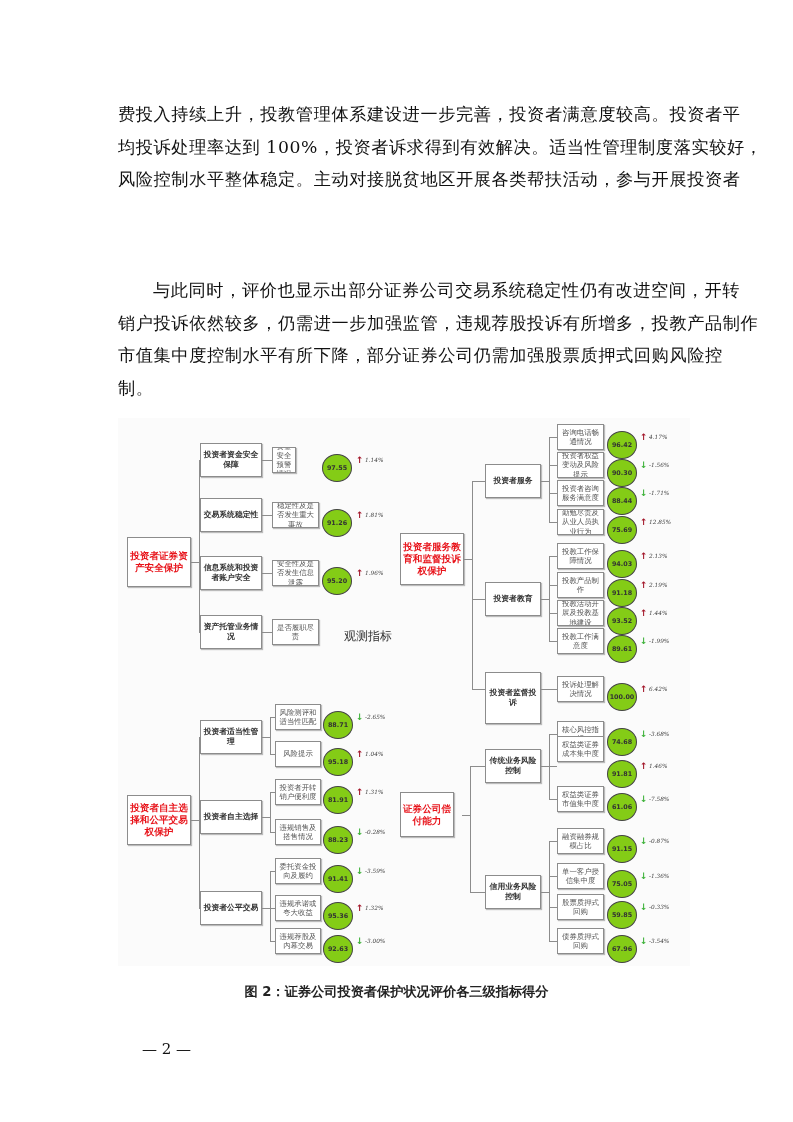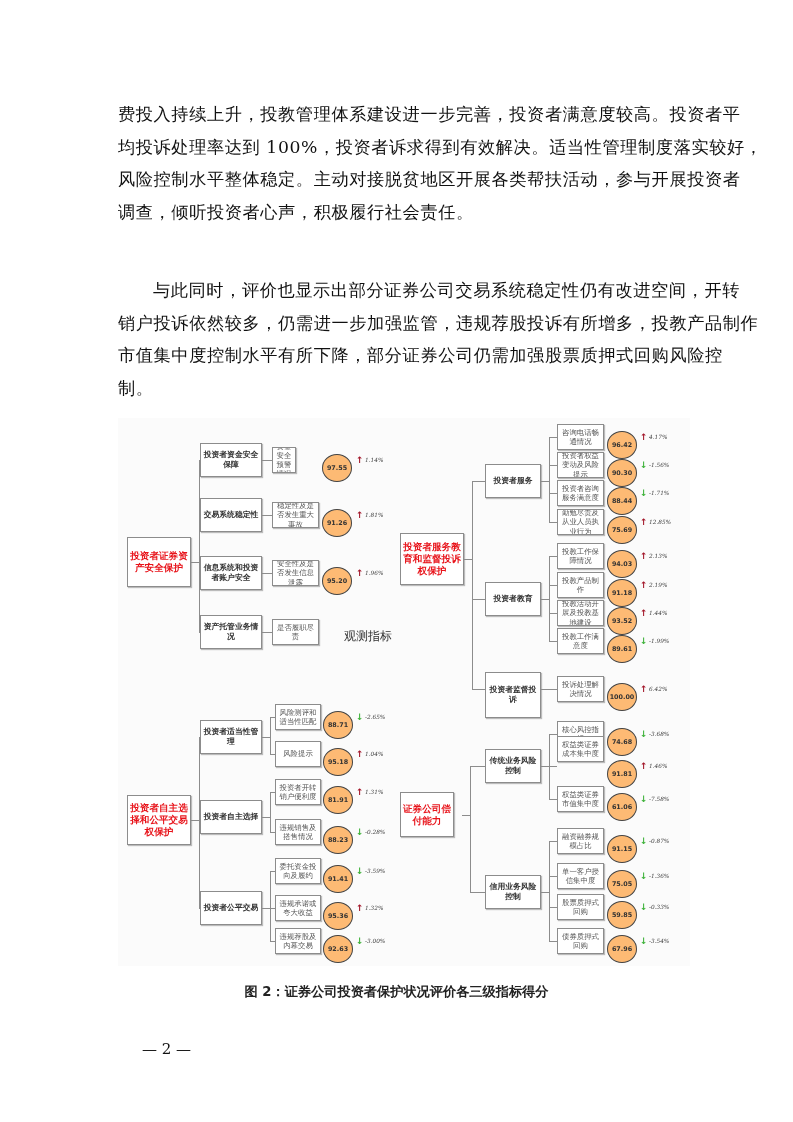--- a/index.html
+++ b/index.html
@@ -11,40 +11,39 @@
   .indent { padding-left:35px; }
   #diagram { position:absolute; left:118px; top:418px; width:572px; height:548px; background:#fbfbfb; }
   .box { position:absolute; background:#fff; border:1px solid #8c8c8c; box-shadow:1px 1px 1px #bbb;
          display:flex; align-items:center; justify-content:center; text-align:center;
          font-family:"DejaVu Sans","Liberation Sans",sans-serif; overflow:hidden; box-sizing:border-box; }
   .root { font-size:9.6px; font-weight:bold; color:#e8141b; line-height:12px; padding:2px; }
   .l2 { font-size:7.8px; font-weight:bold; color:#333; line-height:10px; padding:1px; }
   .l3 { font-size:7.4px; color:#555; line-height:9.2px; padding:0 1px; }
   .pill { position:absolute; height:28px; border:1px solid #444; border-radius:50%;
           font-family:"DejaVu Sans","Liberation Sans",sans-serif; font-size:6.4px; font-weight:bold;
-          color:#333; display:flex; align-items:center; justify-content:center; background:#fdba74; box-sizing:border-box; }
+          color:#333; display:flex; align-items:center; justify-content:center; background:#84cc16; box-sizing:border-box; }
   .arrow { position:absolute; font-family:"DejaVu Sans",sans-serif; font-size:9px; font-weight:bold; line-height:10px; }
   .arrow.up { color:#a3172a; }
   .arrow.down { color:#3fb23a; }
   .pct { position:absolute; font-family:"DejaVu Serif","Liberation Serif",serif; font-style:italic;
          font-size:5.8px; color:#444; line-height:8px; white-space:nowrap; }
   .obs { position:absolute; font-family:"DejaVu Sans",sans-serif; font-size:12px; font-weight:normal; color:#333; }
   .ln { position:absolute; background:#8c8c8c; }
   #caption { position:absolute; left:0; width:793px; top:983px; text-align:center;
              font-family:"DejaVu Sans","Liberation Sans",sans-serif; font-weight:bold; font-size:13.2px; color:#222; }
   #pagenum { position:absolute; left:142px; top:1040px; font-size:15px; font-family:"DejaVu Serif",serif; }
 </style>
 </head>
 <body>
 
 <div id="para1" class="para" style="top:98px;">
     <span class="line">费投入持续上升，投教管理体系建设进一步完善，投资者满意度较高。投资者平</span>
     <span class="line">均投诉处理率达到 100%，投资者诉求得到有效解决。适当性管理制度落实较好，</span>
     <span class="line">风险控制水平整体稳定。主动对接脱贫地区开展各类帮扶活动，参与开展投资者</span>
-    <span class="line">调查，倾听投资者心声，积极履行社会责任。</span>
   </div>
 <div id="para2" class="para" style="top:274px;">
     <span class="line indent">与此同时，评价也显示出部分证券公司交易系统稳定性仍有改进空间，开转</span>
     <span class="line">销户投诉依然较多，仍需进一步加强监管，违规荐股投诉有所增多，投教产品制作</span>
     <span class="line">市值集中度控制水平有所下降，部分证券公司仍需加强股票质押式回购风险控</span>
     <span class="line">制。</span>
   </div>
 
 <div id="diagram">
     <div class="box root" style="left: 9px; top: 119px; width: 64px; height: 50px;">投资者证券资产安全保护</div>
@@ -125,21 +124,21 @@
     <div class="box l3" style="left: 439px; top: 182px; width: 47px; height: 26px;">投教活动开展及投教基地建设</div>
     <div class="pill" style="left: 489px; top: 189px; width: 30px;">93.52</div>
     <div class="arrow up" style="left: 522px; top: 190px;">↑</div>
     <div class="pct" style="left: 531px; top: 191px;">1.44%</div>
     <div class="ln" style="left: 431px; top: 223px; width: 8px; height: 1px;"></div>
     <div class="box l3" style="left: 439px; top: 210px; width: 47px; height: 26px;">投教工作满意度</div>
     <div class="pill" style="left: 489px; top: 217px; width: 30px;">89.61</div>
     <div class="arrow down" style="left: 522px; top: 218px;">↓</div>
     <div class="pct" style="left: 531px; top: 219px;">-1.99%</div>
     <div class="ln" style="left: 354px; top: 271px; width: 13px; height: 1px;"></div>
-    <div class="box l2" style="left: 367px; top: 254px; width: 56px; height: 46px;">投资者监督投诉</div>
+    <div class="box l2" style="left: 367px; top: 254px; width: 56px; height: 52px;">投资者监督投诉</div>
     <div class="ln" style="left: 423px; top: 271px; width: 8px; height: 1px;"></div>
     <div class="ln" style="left: 431px; top: 271px; width: 8px; height: 1px;"></div>
     <div class="box l3" style="left: 439px; top: 258px; width: 47px; height: 26px;">投诉处理解决情况</div>
     <div class="pill" style="left: 489px; top: 265px; width: 30px;">100.00</div>
     <div class="arrow up" style="left: 522px; top: 266px;">↑</div>
     <div class="pct" style="left: 531px; top: 267px;">6.42%</div>
     <div class="box root" style="left: 9px; top: 377px; width: 64px; height: 50px;">投资者自主选择和公平交易权保护</div>
     <div class="ln" style="left: 73px; top: 402px; width: 8px; height: 1px;"></div>
     <div class="ln" style="left: 81px; top: 319px; width: 1px; height: 172px;"></div>
     <div class="ln" style="left: 81px; top: 319px; width: 1px; height: 1px;"></div>

